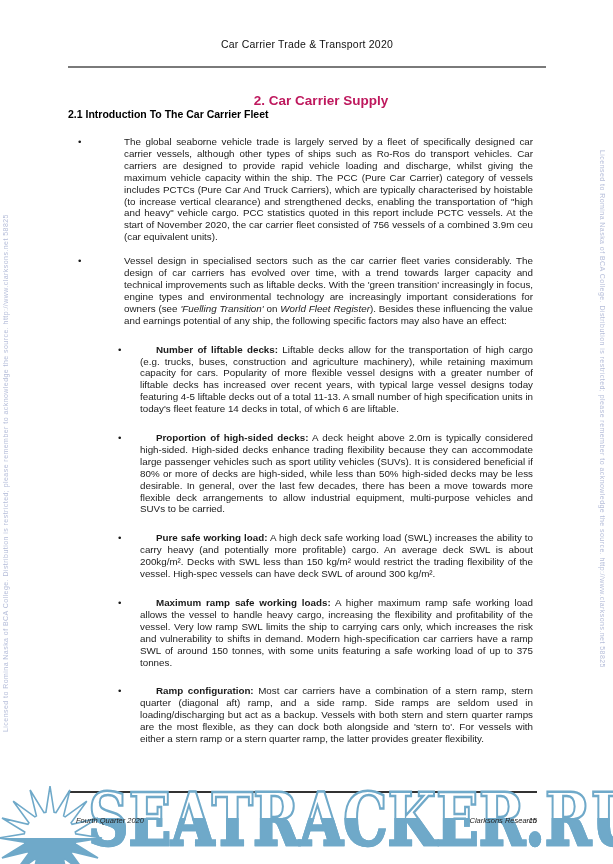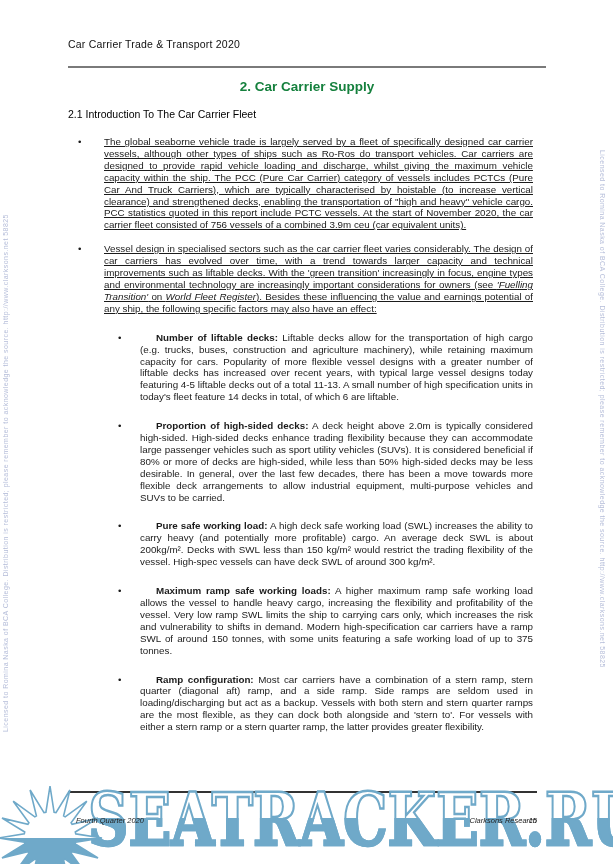--- a/index.html
+++ b/index.html
@@ -9,45 +9,45 @@
   }
   
   .license{
     position:absolute; font-size:7px; letter-spacing:0.45px;
     color:var(--lic,#b5bdd9); white-space:nowrap; z-index:0;
   }
   .license.left{ left:2px; top:158px; height:574px; writing-mode:vertical-rl; transform:rotate(180deg); }
   .license.right{ left:599px; top:150px; height:640px; writing-mode:vertical-rl; }
   
   .header-title{
-    position:absolute; left:68px; top:38px; width:478px; 
+    position:absolute; left:68px; top:38px; width:478px; text-align:center;
     font-size:10.5px; letter-spacing:0.2px; color:#111;
   }
   .header-rule{
     position:absolute; left:68px; top:66px; width:478px; height:2px;
     background:var(--rule,#7a7a7a);
   }
   .doc-title{
-    position:absolute; left:68px; top:79px; width:478px; margin:0; text-align:center;
-    font-size:13.5px; font-weight:bold; color:#15803d;
+    position:absolute; left:68px; top:79px; width:478px; margin:14px; text-align:center;
+    font-size:13.5px; font-weight:bold; color:#be185d;
   }
   .section-heading{
     position:absolute; left:68px; top:108px; margin:0;
-    font-size:10.5px; font-weight:normal; color:#000;
+    font-size:10.5px; font-weight:bold; color:#000;
   }
   
   .content{
     position:absolute; left:68px; top:136px; width:465px;
     font-size:9.8px; line-height:11.9px; text-align:justify;
   }
   .bullet{position:relative;}
   .marker{position:absolute; top:0;}
   .b1 > .marker{left:10px;}
   .b2 > .marker{left:50px;}
-  .b1 > .btext{margin-left:36px;text-decoration:underline;}
+  .b1 > .btext{margin-left:56px;}
   .b2 > .btext{margin-left:72px;}
   .b1 + .b1{margin-top:12px;}
   .b2{margin-top:17px;}
   .btext em{font-style:italic;}
   .btext strong{font-weight:bold;margin-left:16px;}
   
   .footer-rule{
     position:absolute; left:68px; top:791px; width:469px; height:1.5px;
     background:#333; z-index:1;
   }

